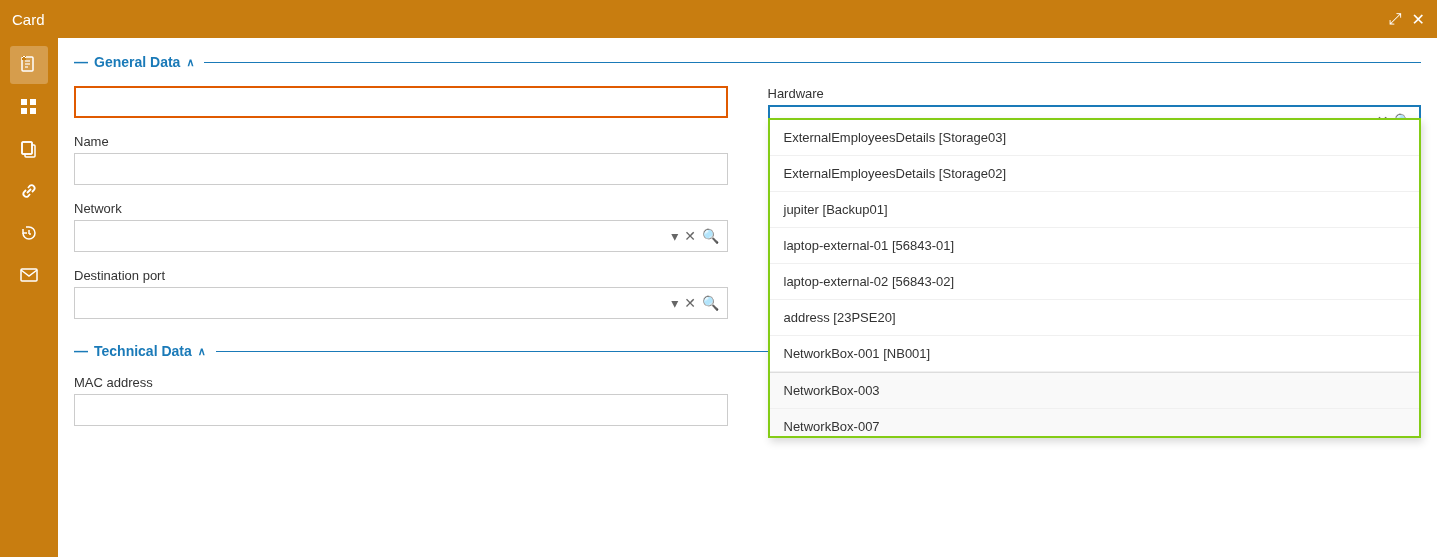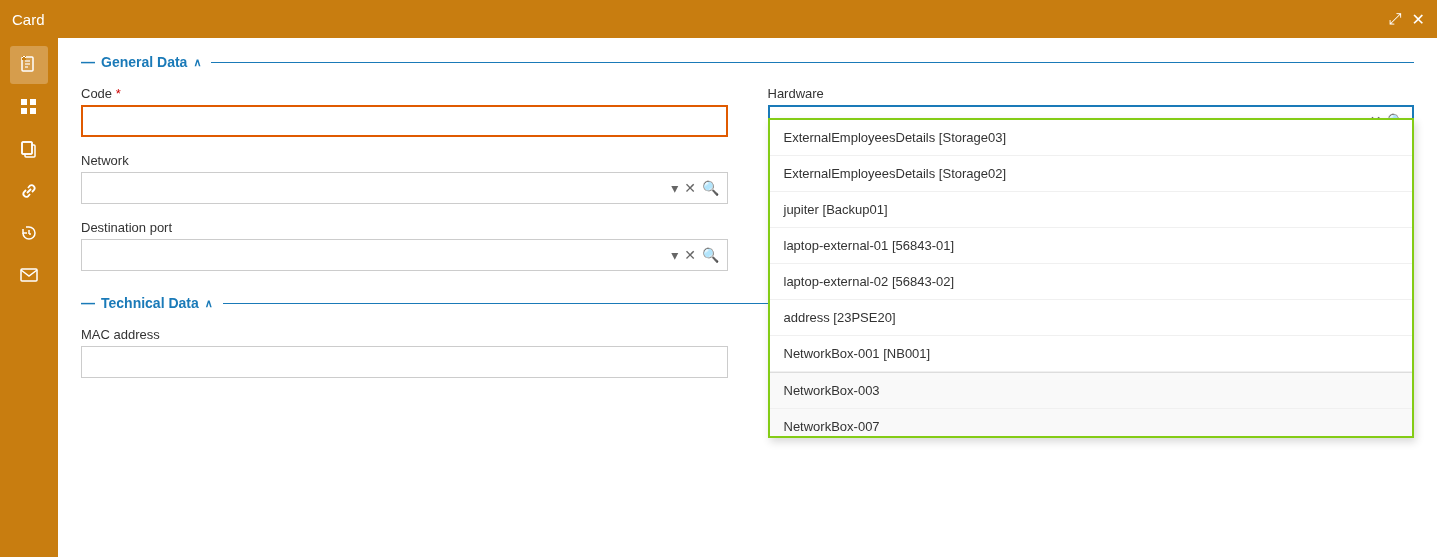--- a/index.html
+++ b/index.html
@@ -70,21 +70,21 @@
       font-size: 16px;
     }
 
     .sidebar-icon.active {
       background: rgba(255,255,255,0.25);
     }
 
     .content-area {
       flex: 1;
       overflow-y: auto;
-      padding: 16px 23px;
+      padding: 16px 16px;
       position: relative;
     }
 
     .section-header {
       display: flex;
       align-items: center;
       margin-bottom: 16px;
       color: #1a7ab8;
       font-size: 14px;
       font-weight: bold;
@@ -284,27 +284,27 @@
 
       <div class="section-header">
         <span>General Data</span>
         <span class="chevron">∧</span>
       </div>
 
       <div class="two-col-layout">
 
         <div>
           <div class="form-group">
-            <label class="form-label">
-              <span>Code</span>
-              <span class="required"> *</span>
-            </label>
             <input type="text" class="form-input error" value="" style="">
           </div>
 
+          <div class="form-group">
+            <label class="form-label">Name</label>
+            <input type="text" class="form-input" value="" style="">
+          </div>
 
           <div class="form-group">
             <label class="form-label">Network</label>
             <div class="form-input-with-controls">
               <input type="text" style="">
               <button class="input-icon-btn">▾</button>
               <button class="input-icon-btn">✕</button>
               <button class="input-icon-btn">🔍</button>
             </div>
           </div>

